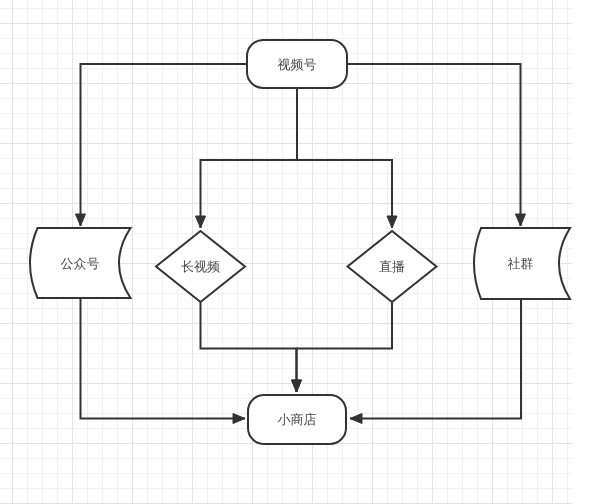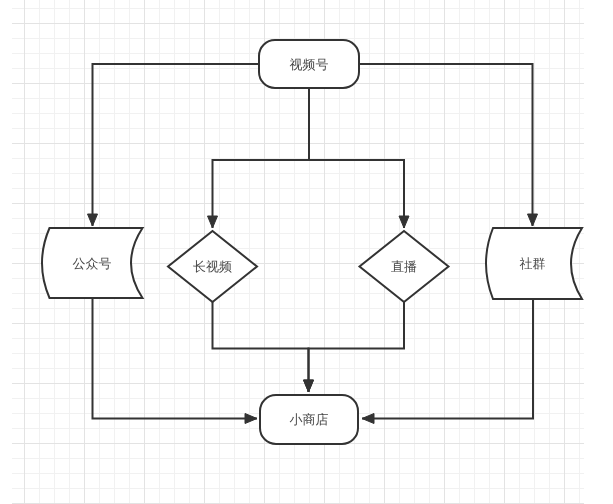--- a/index.html
+++ b/index.html
@@ -17,21 +17,20 @@
     width: 572px;
     height: 504px;
     background-color: #ffffff;
     background-image:
       linear-gradient(to right, #e3e3e3 1px, transparent 1px),
       linear-gradient(to bottom, #e3e3e3 1px, transparent 1px),
       linear-gradient(to right, #f1f1f1 1px, transparent 1px),
       linear-gradient(to bottom, #f1f1f1 1px, transparent 1px);
     background-size: 60px 60px, 60px 60px, 15px 15px, 15px 15px;
     background-position: 12px 23px, 12px 23px, 12px 23px, 12px 23px;
-    margin-left: 12px;
   }
   svg.diagram {
     position: absolute;
     left: 0;
     top: 0;
   }
   .edge {
     fill: none;
     stroke: #333333;
     stroke-width: 2;

